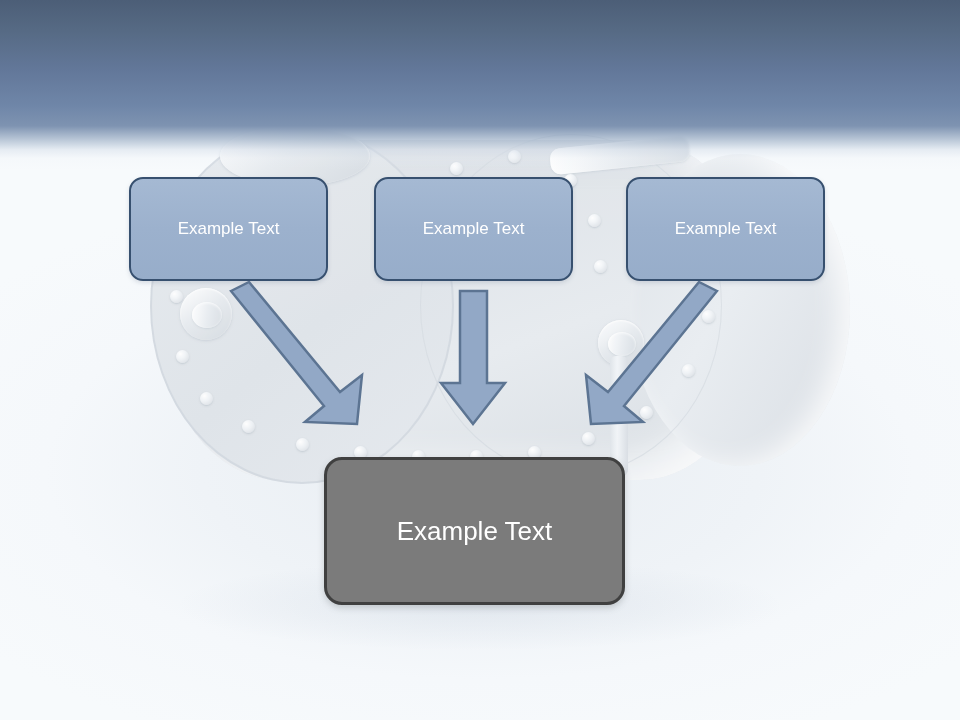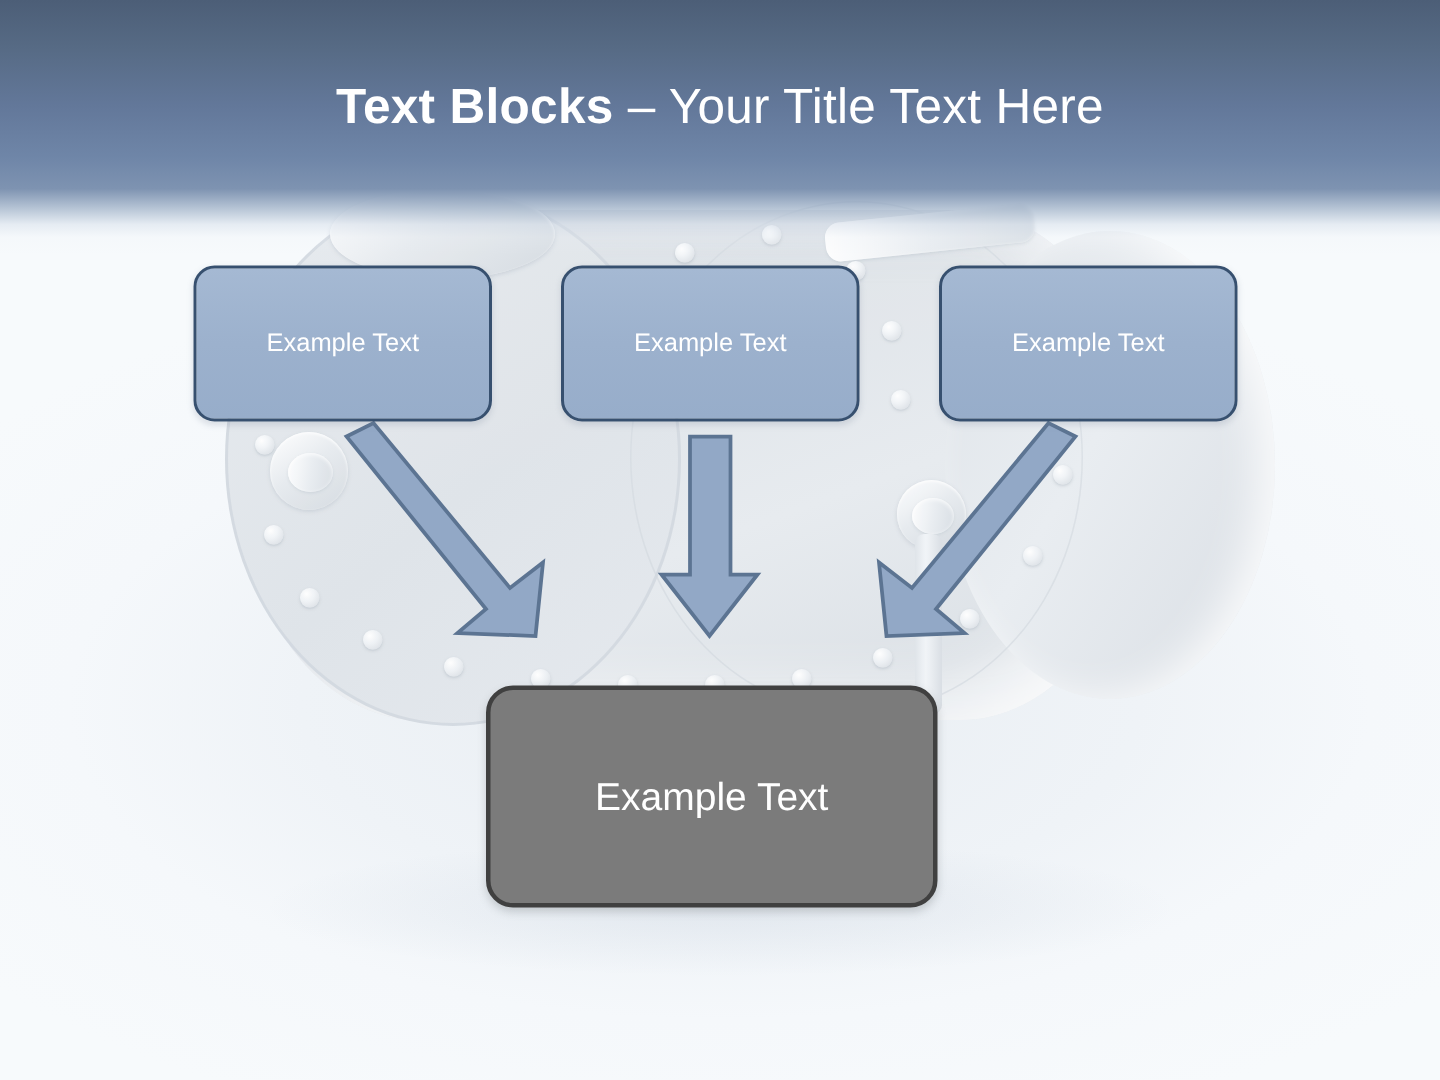--- a/index.html
+++ b/index.html
@@ -231,23 +231,20 @@
     <div class="rivet" style="left:330px;top:42px;"></div>
     <div class="rivet" style="left:388px;top:30px;"></div>
     <div class="rivet" style="left:444px;top:54px;"></div>
     <div class="rivet" style="left:468px;top:94px;"></div>
     <div class="rivet" style="left:474px;top:140px;"></div>
   </div>
 
   <div class="soft-shadow"></div>
 
   <div class="header-band"></div>
-  <div class="slide-title">
-    <span class="t-strong">Text Blocks</span><span class="t-light"> – </span><span class="t-light">Your Title Text Here</span>
-  </div>
 
   <svg class="arrow-svg" viewBox="0 0 960 720">
     <polygon class="arrow-shape" points="231,291 249,282 340,392 362,375 357,424 305,422 324,406"></polygon>
     <polygon class="arrow-shape" points="460,291 487,291 487,383 505,383 473,424 441,383 460,383"></polygon>
     <polygon class="arrow-shape" points="717,291 699,282 608,392 586,375 591,424 643,422 624,406"></polygon>
   </svg>
 
   <div class="tbox" id="box1">
     <span>Example Text</span>
   </div>

